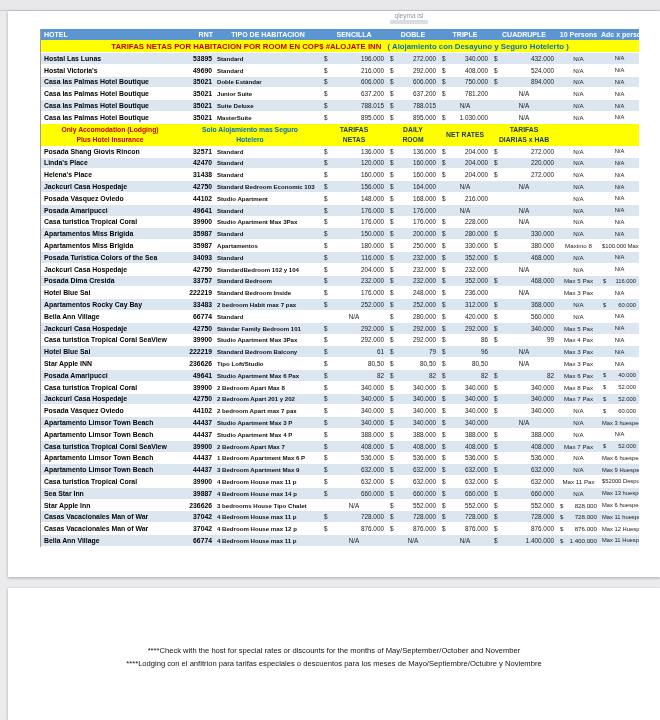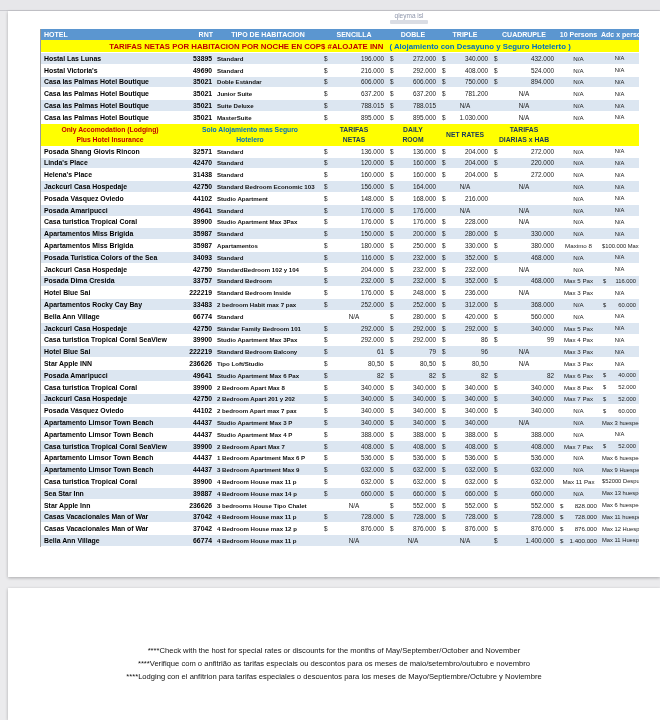--- a/index.html
+++ b/index.html
@@ -83,21 +83,21 @@
           <col class="c4">
         <col class="c5">
           <col class="c6">
           <col class="c7">
           <col class="c8">
       </colgroup>
 
       <tbody class="title">
         <tr class="title-row">
           <td colspan="9">
-            <span class="title-main">TARIFAS NETAS POR HABITACION POR NOCHE EN COP$ #ALOJATE INN</span>
+            <span class="title-main">TARIFAS NETAS POR HABITACION POR ROOM EN COP$ #ALOJATE INN</span>
             <span class="title-sub">( Alojamiento con Desayuno y Seguro  Hotelerto )</span>
           </td>
         </tr>
       </tbody>
 
       <thead>
         <tr>
             <th class="c0">HOTEL</th>
             <th class="c1">RNT</th>
             <th class="c2">TIPO DE HABITACION</th>
@@ -1340,17 +1340,16 @@
             </td>
             <td class="c8">Max 11 Huespedes</td>
           </tr>
         </tbody>
     </table>
   </div>
 
   <div class="page page-2">
     <div class="footnotes">
       <div class="footnote-line">****Check with the host for special rates or discounts for the months of May/September/October and November</div>
-      <div class="footnote-line">****Verifique com o anfitrião as tarifas especiais ou descontos para os meses de maio/setembro/outubro e novembro</div>
       <div class="footnote-line">****Lodging con el anfitrion para tarifas especiales o descuentos para los meses de Mayo/Septiembre/Octubre y Noviembre</div>
     </div>
   </div>
 </div>
 
 </body></html>

